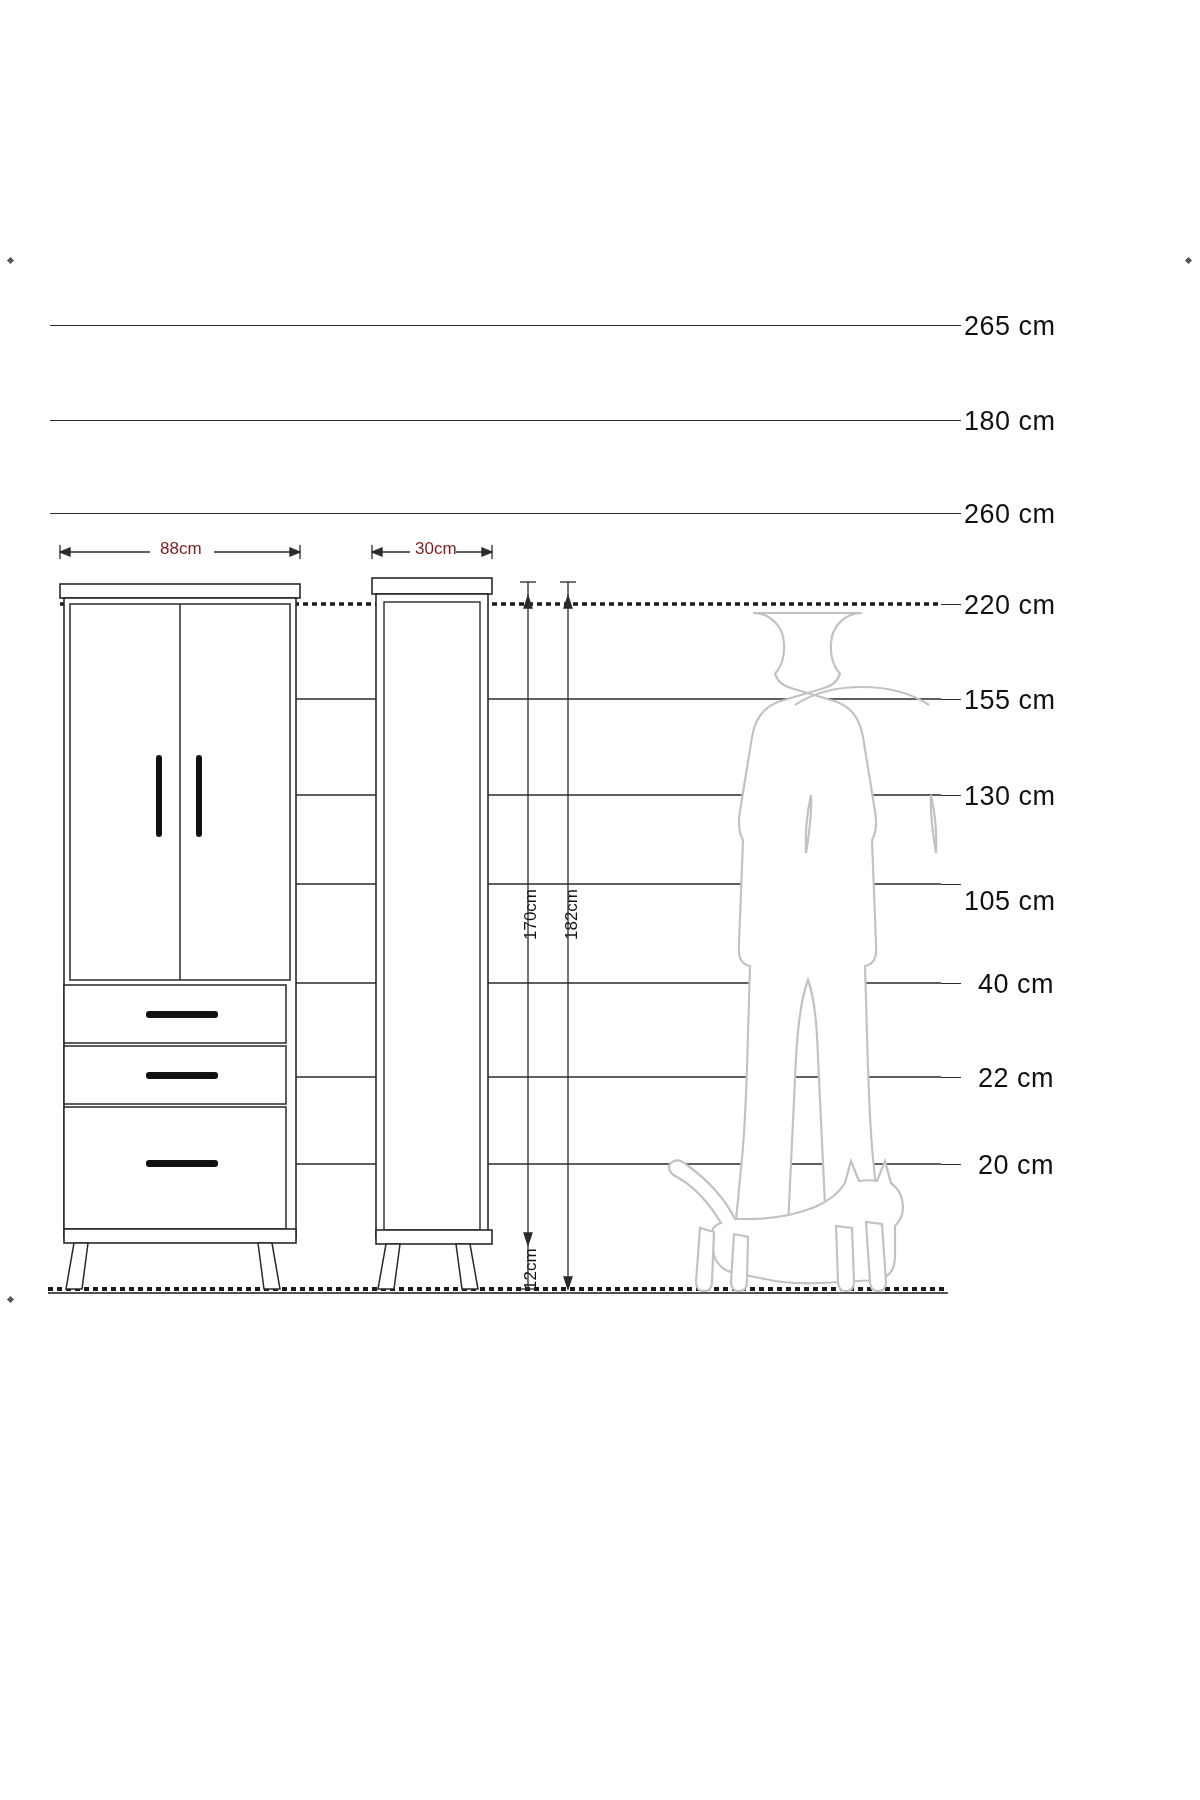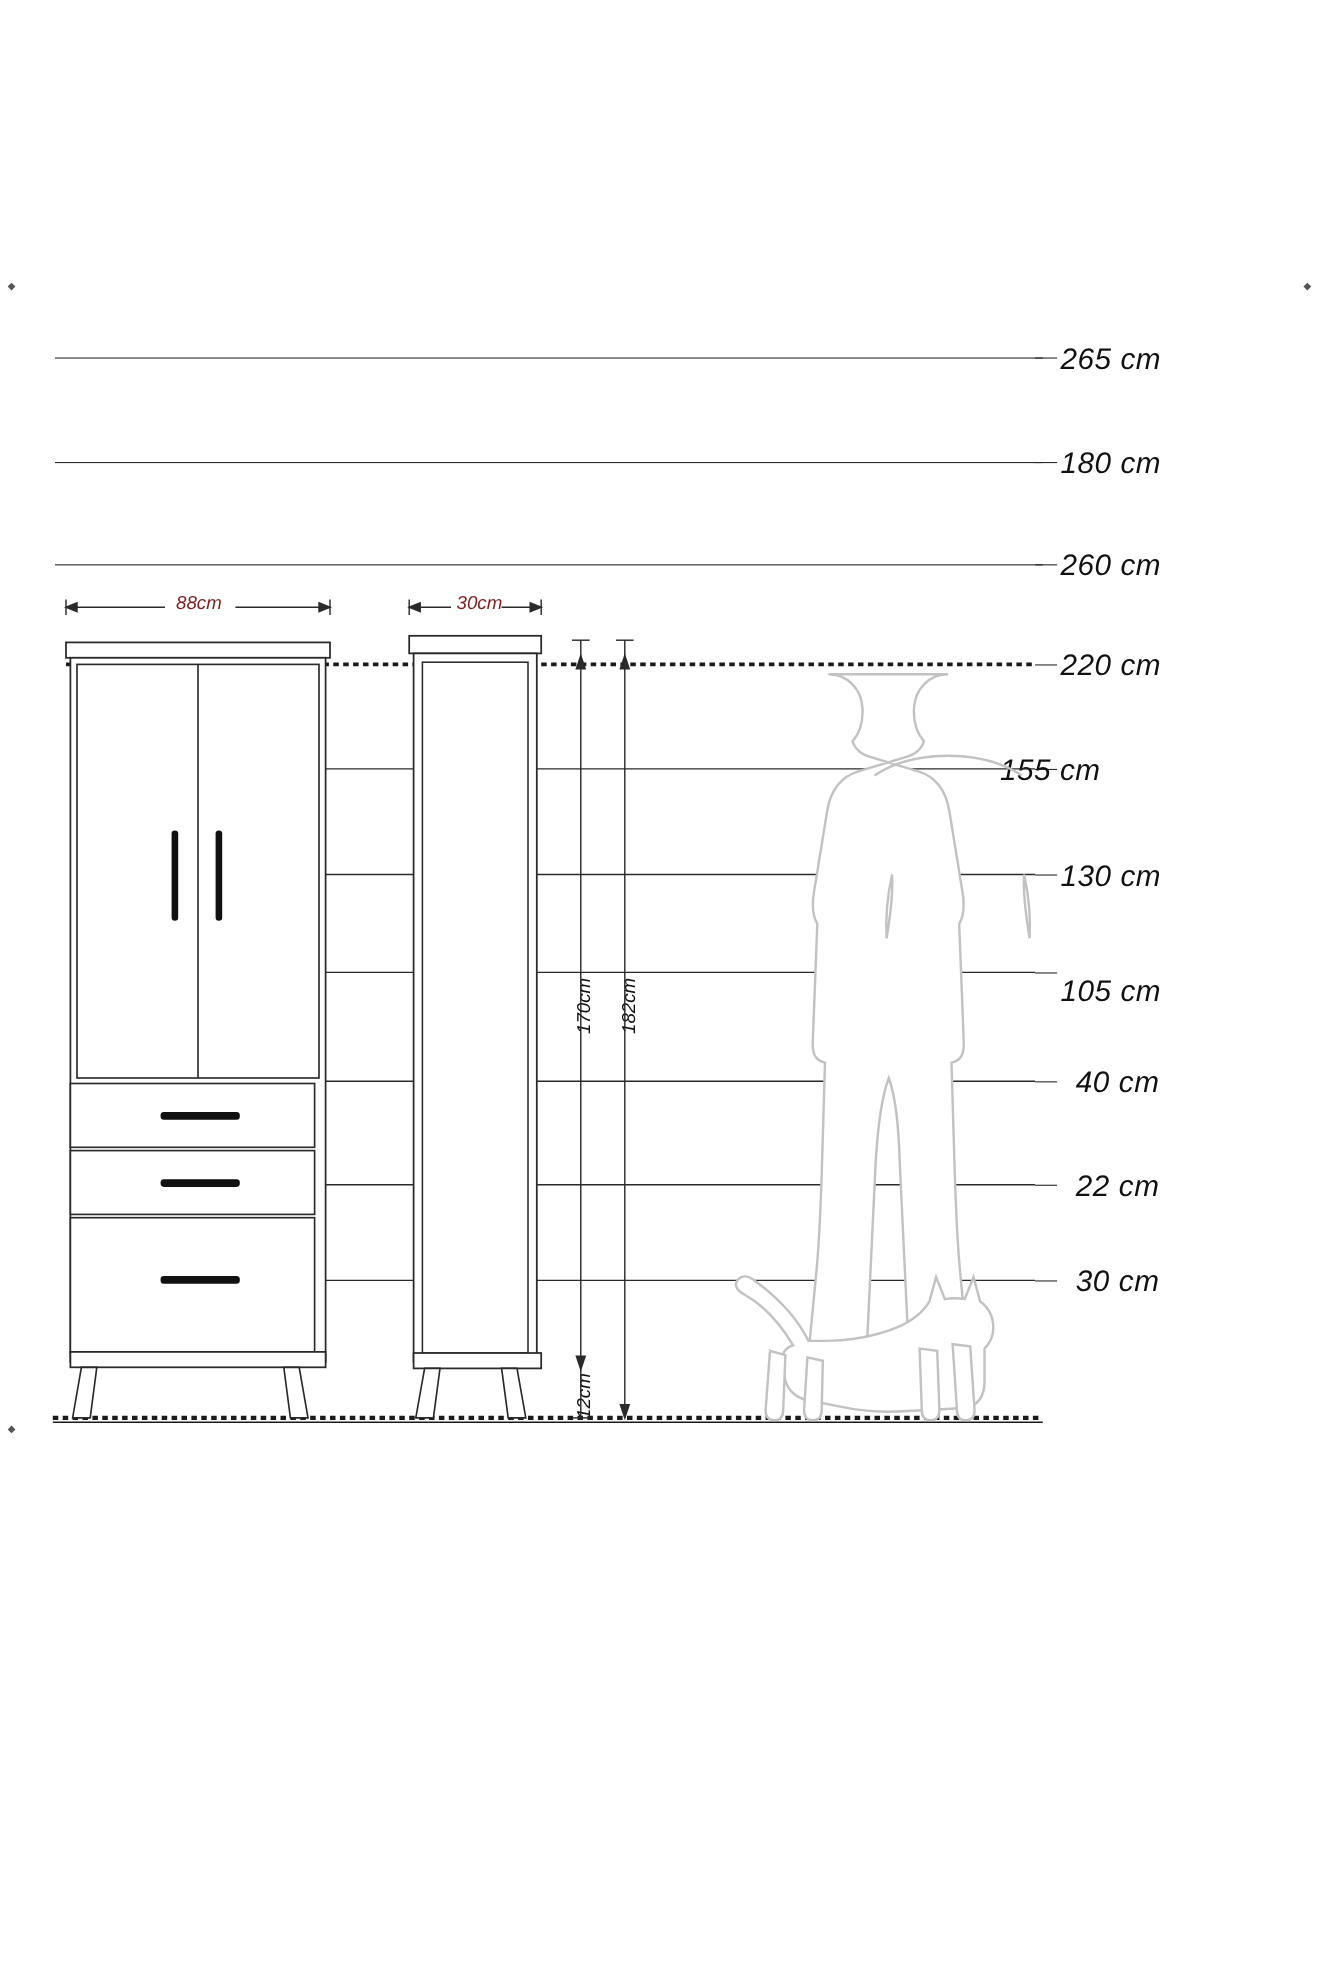--- a/index.html
+++ b/index.html
@@ -1,17 +1,17 @@
 <!DOCTYPE html>
 <html><head>
 <meta charset="utf-8">
 <style>
   html,body{margin:0;padding:0;background:#ffffff;}
   body{width:1200px;height:1800px;font-family:"Liberation Sans", sans-serif;color:#1a1a1a;}
-  #stage{position:relative;width:1200px;height:1536px;overflow:hidden;background:#fff;font-style:italic;}
+  #stage{position:relative;width:1200px;height:1536px;overflow:hidden;background:#fff;}
 
   .scale-label{
     position:absolute;
     font-size:27px;
     letter-spacing:0.5px;
     color:#111;
     white-space:nowrap;
     text-align:left;
   }
   .scale-line{
@@ -67,26 +67,26 @@
   <div class="tick" style="left:941px;top:795px;width:20px;"></div>
   <div class="tick" style="left:941px;top:884px;width:20px;"></div>
   <div class="tick" style="left:941px;top:983px;width:20px;"></div>
   <div class="tick" style="left:941px;top:1077px;width:20px;"></div>
   <div class="tick" style="left:941px;top:1164px;width:20px;"></div>
 
   <div class="scale-label" style="left:964px;top:311px;">265 cm</div>
   <div class="scale-label" style="left:964px;top:406px;">180 cm</div>
   <div class="scale-label" style="left:964px;top:499px;">260 cm</div>
   <div class="scale-label" style="left:964px;top:590px;">220 cm</div>
-  <div class="scale-label" style="left:909px;top:685px;">155 cm</div>
+  <div class="scale-label" style="left:964px;top:685px;">155 cm</div>
   <div class="scale-label" style="left:964px;top:781px;">130 cm</div>
   <div class="scale-label" style="left:964px;top:886px;">105 cm</div>
   <div class="scale-label" style="left:978px;top:969px;">40 cm</div>
   <div class="scale-label" style="left:978px;top:1063px;">22 cm</div>
-  <div class="scale-label" style="left:978px;top:1150px;">30 cm</div>
+  <div class="scale-label" style="left:978px;top:1150px;">20 cm</div>
 
   <div class="dim-label" style="left:160px;top:539px;">88cm</div>
   <div class="dim-label" style="left:415px;top:539px;">30cm</div>
 
   <div class="vdim-label" style="left:521px;top:940px;">170cm</div>
   <div class="vdim-label" style="left:562px;top:940px;">182cm</div>
   <div class="vdim-label" style="left:521px;top:1290px;">12cm</div>
 
   <svg width="1200" height="1800" viewBox="0 0 1200 1800">
 

